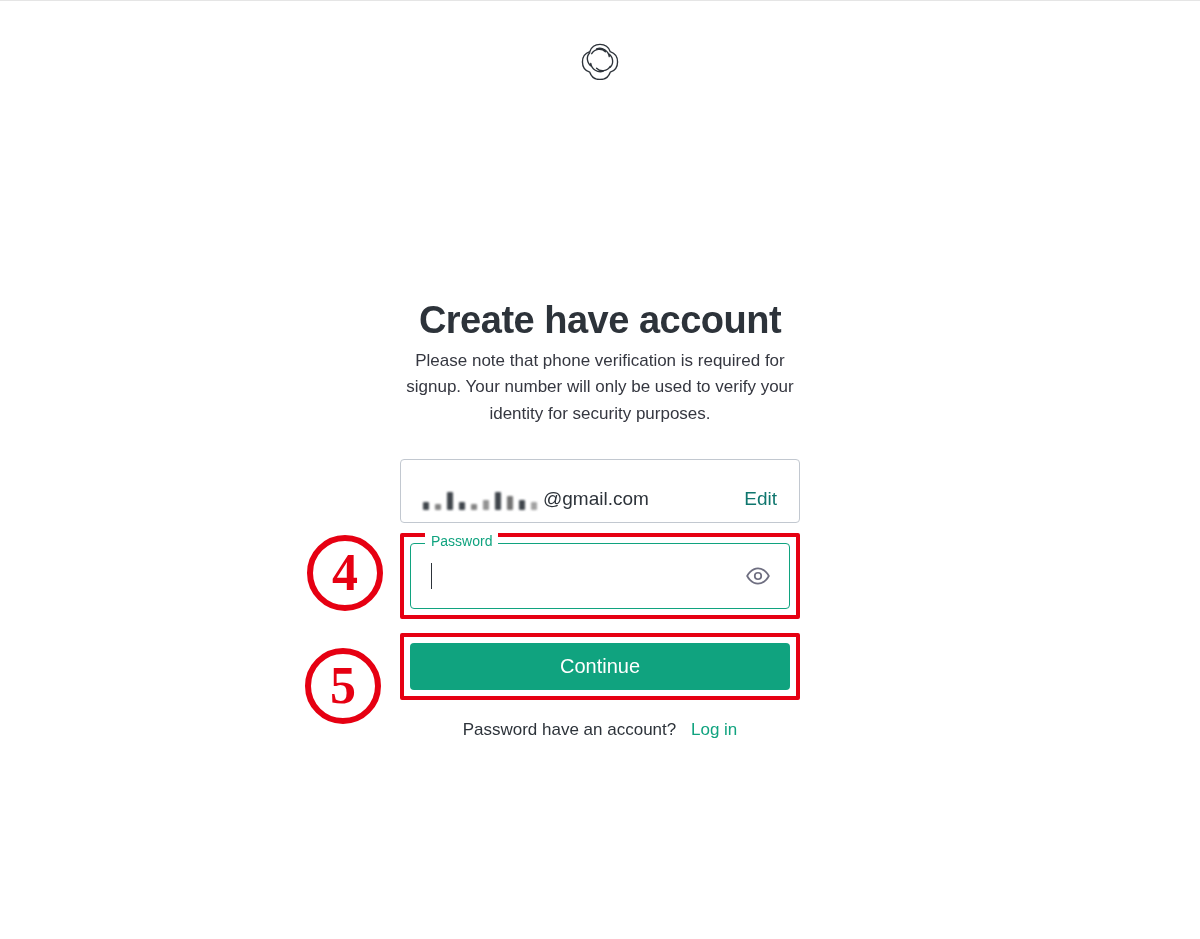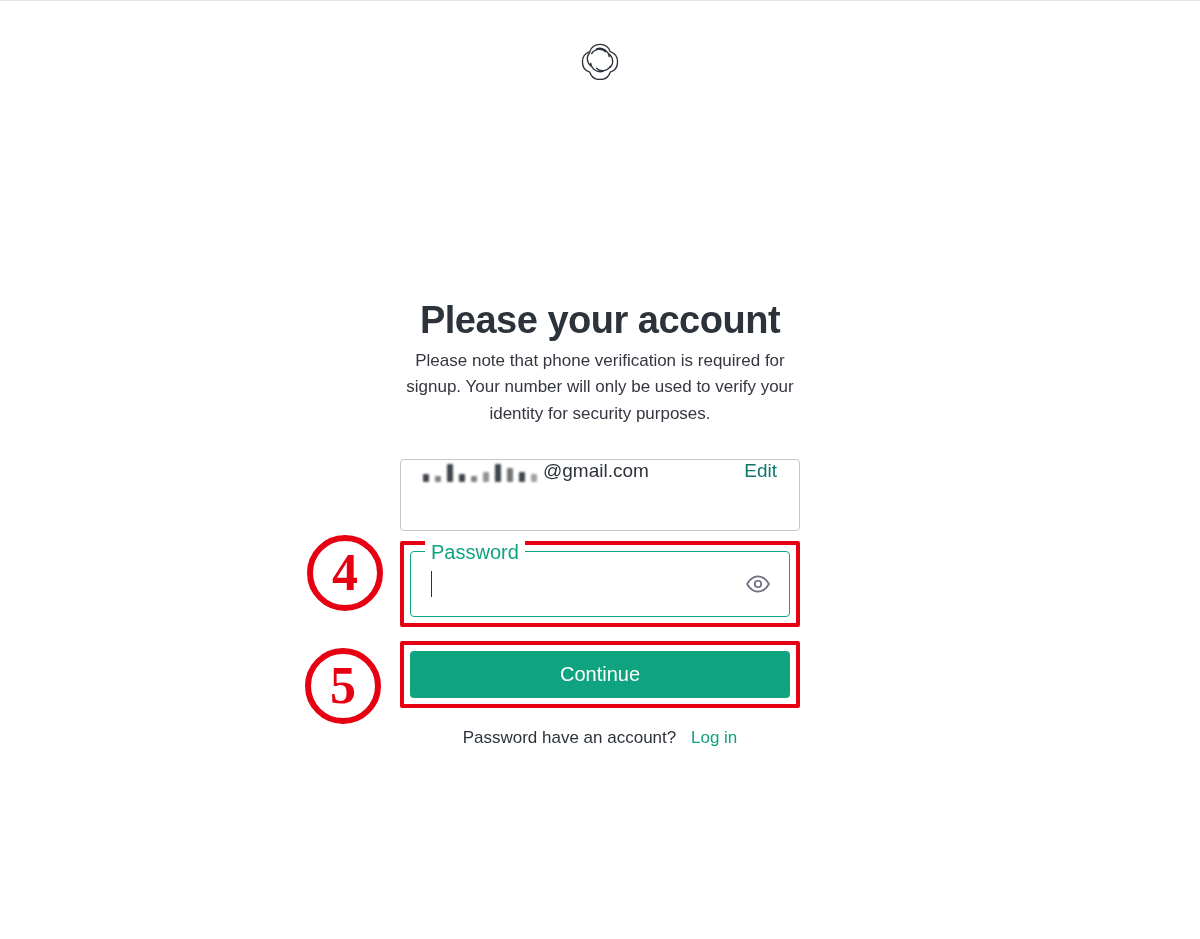--- a/index.html
+++ b/index.html
@@ -40,24 +40,24 @@
     margin-top: 6px;
     font-size: 17px;
     line-height: 1.55;
     color: #353740;
   }
 
   .email-box {
     margin-top: 32px;
     border: 1px solid #c2c8d0;
     border-radius: 4px;
-    height: 72px;
-    display: flex;
-    align-items: flex-start;
-    padding: 0 22px;
+    height: 64px;
+    display: flex;
+    align-items: flex-end;
+    padding: 12px 22px;
     text-align: left;
   }
   .email-blur {
     flex: 1;
     display: flex;
     align-items: center;
     gap: 2px;
   }
   .blur-strip {
     display: flex;
@@ -101,21 +101,21 @@
     display: flex;
     align-items: center;
     padding: 0 18px;
   }
   .pwd-label {
     position: absolute;
     top: -11px;
     left: 14px;
     background: #fff;
     padding: 0 6px;
-    font-size: 20px;
+    font-size: 14px;
     color: #10a37f;
   }
   .pwd-input {
     flex: 1;
     border: none;
     outline: none;
     height: 100%;
     font-size: 18px;
     background: transparent;
   }
@@ -190,21 +190,21 @@
 <div class="logo-wrap">
   <span>
     <svg width="40" height="40" viewBox="0 0 41 41" fill="none" stroke="#2d333a" stroke-width="1.4">
       <path d="M20.5 4.5c5 0 9 3 10.5 7.5 4.5 1.5 7.5 5.5 7.5 10.5s-3 9-7.5 10.5c-1.5 4.5-5.5 7.5-10.5 7.5s-9-3-10.5-7.5C5.5 31.5 2.5 27.5 2.5 22.5s3-9 7.5-10.5C11.5 7.5 15.5 4.5 20.5 4.5z" fill="none"></path>
       <path d="M12 14c3-5 10-6 14-2M29 14c5 3 6 10 2 14M31 27c-3 5-10 6-14 2M12 27c-5-3-6-10-2-14M17 9c6-2 12 2 13 8M24 32c-6 2-12-2-13-8" stroke-linecap="round"></path>
     </svg>
   </span>
 </div>
 
 <div class="center">
-  <h1 class="title">Please your account</h1>
+  <h1 class="title">Create have account</h1>
   <p class="subtitle">Please note that phone verification is required for signup. Your number will only be used to verify your identity for security purposes.</p>
 
   <div class="email-box">
     <div class="email-blur">
       <span class="blur-strip">
         <span style="height:8px"></span>
           <span style="height:6px;background:#777"></span>
         <span style="height:18px"></span>
           <span style="height:8px"></span>
         <span style="height:6px;background:#777"></span>

